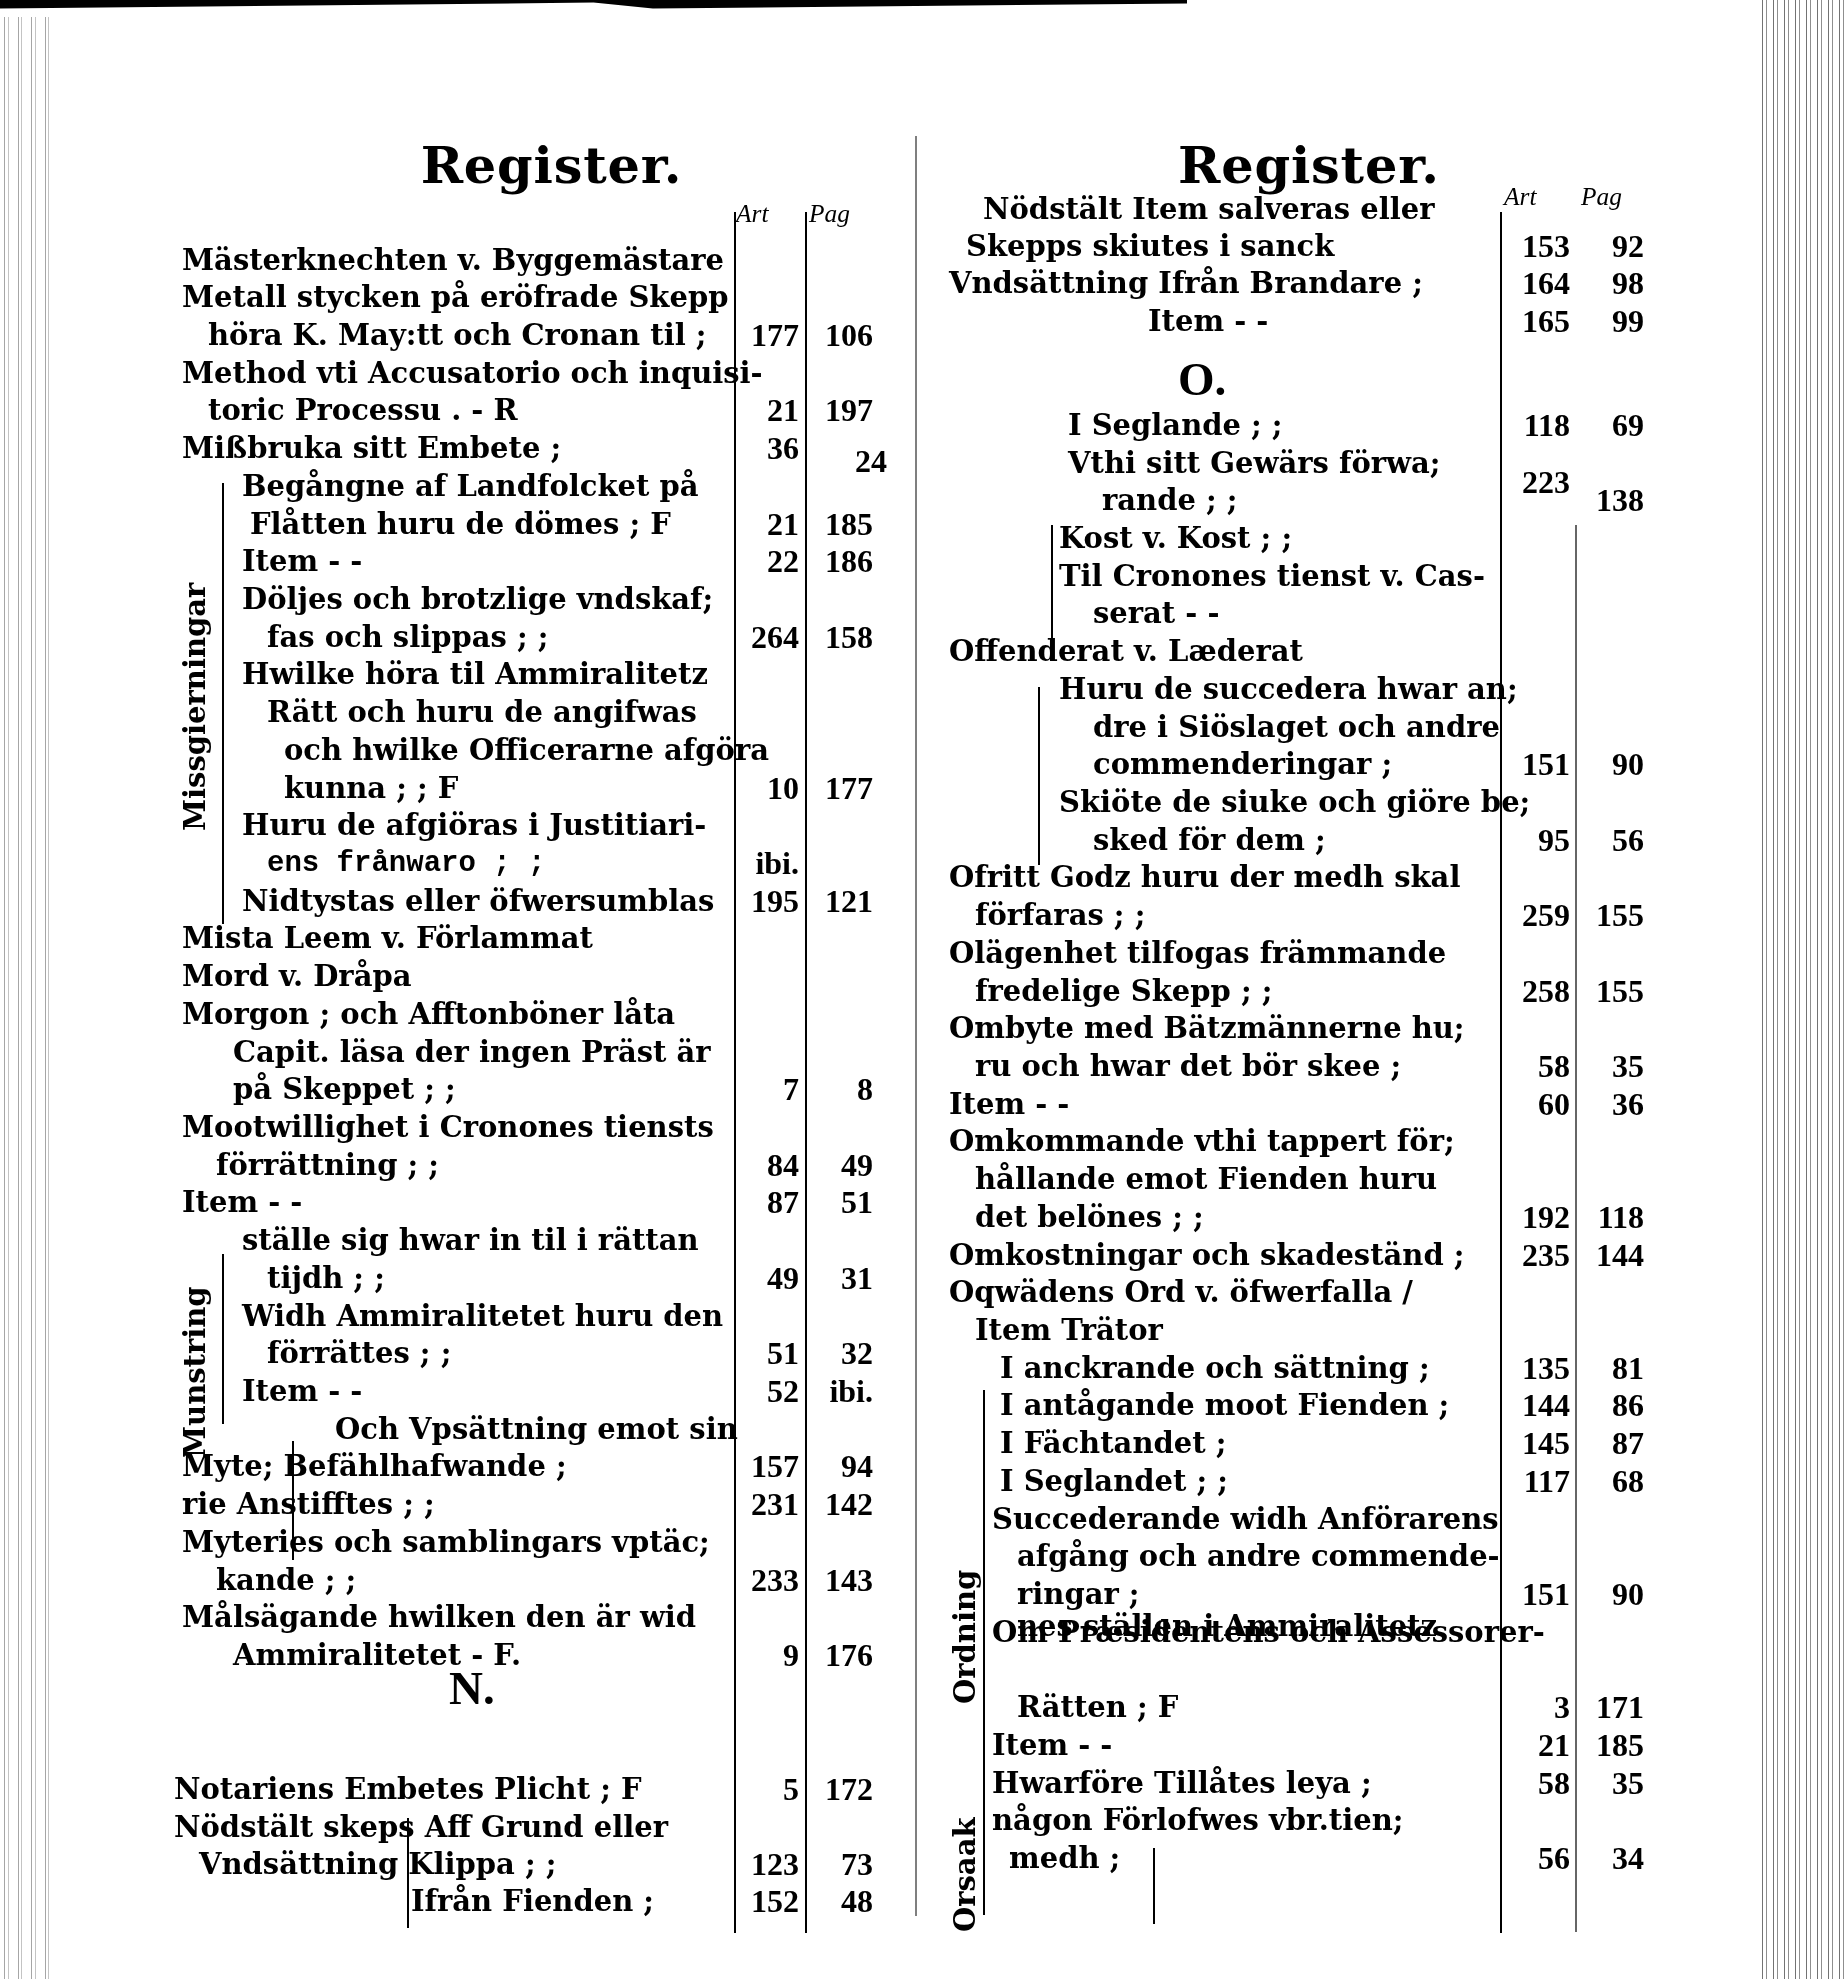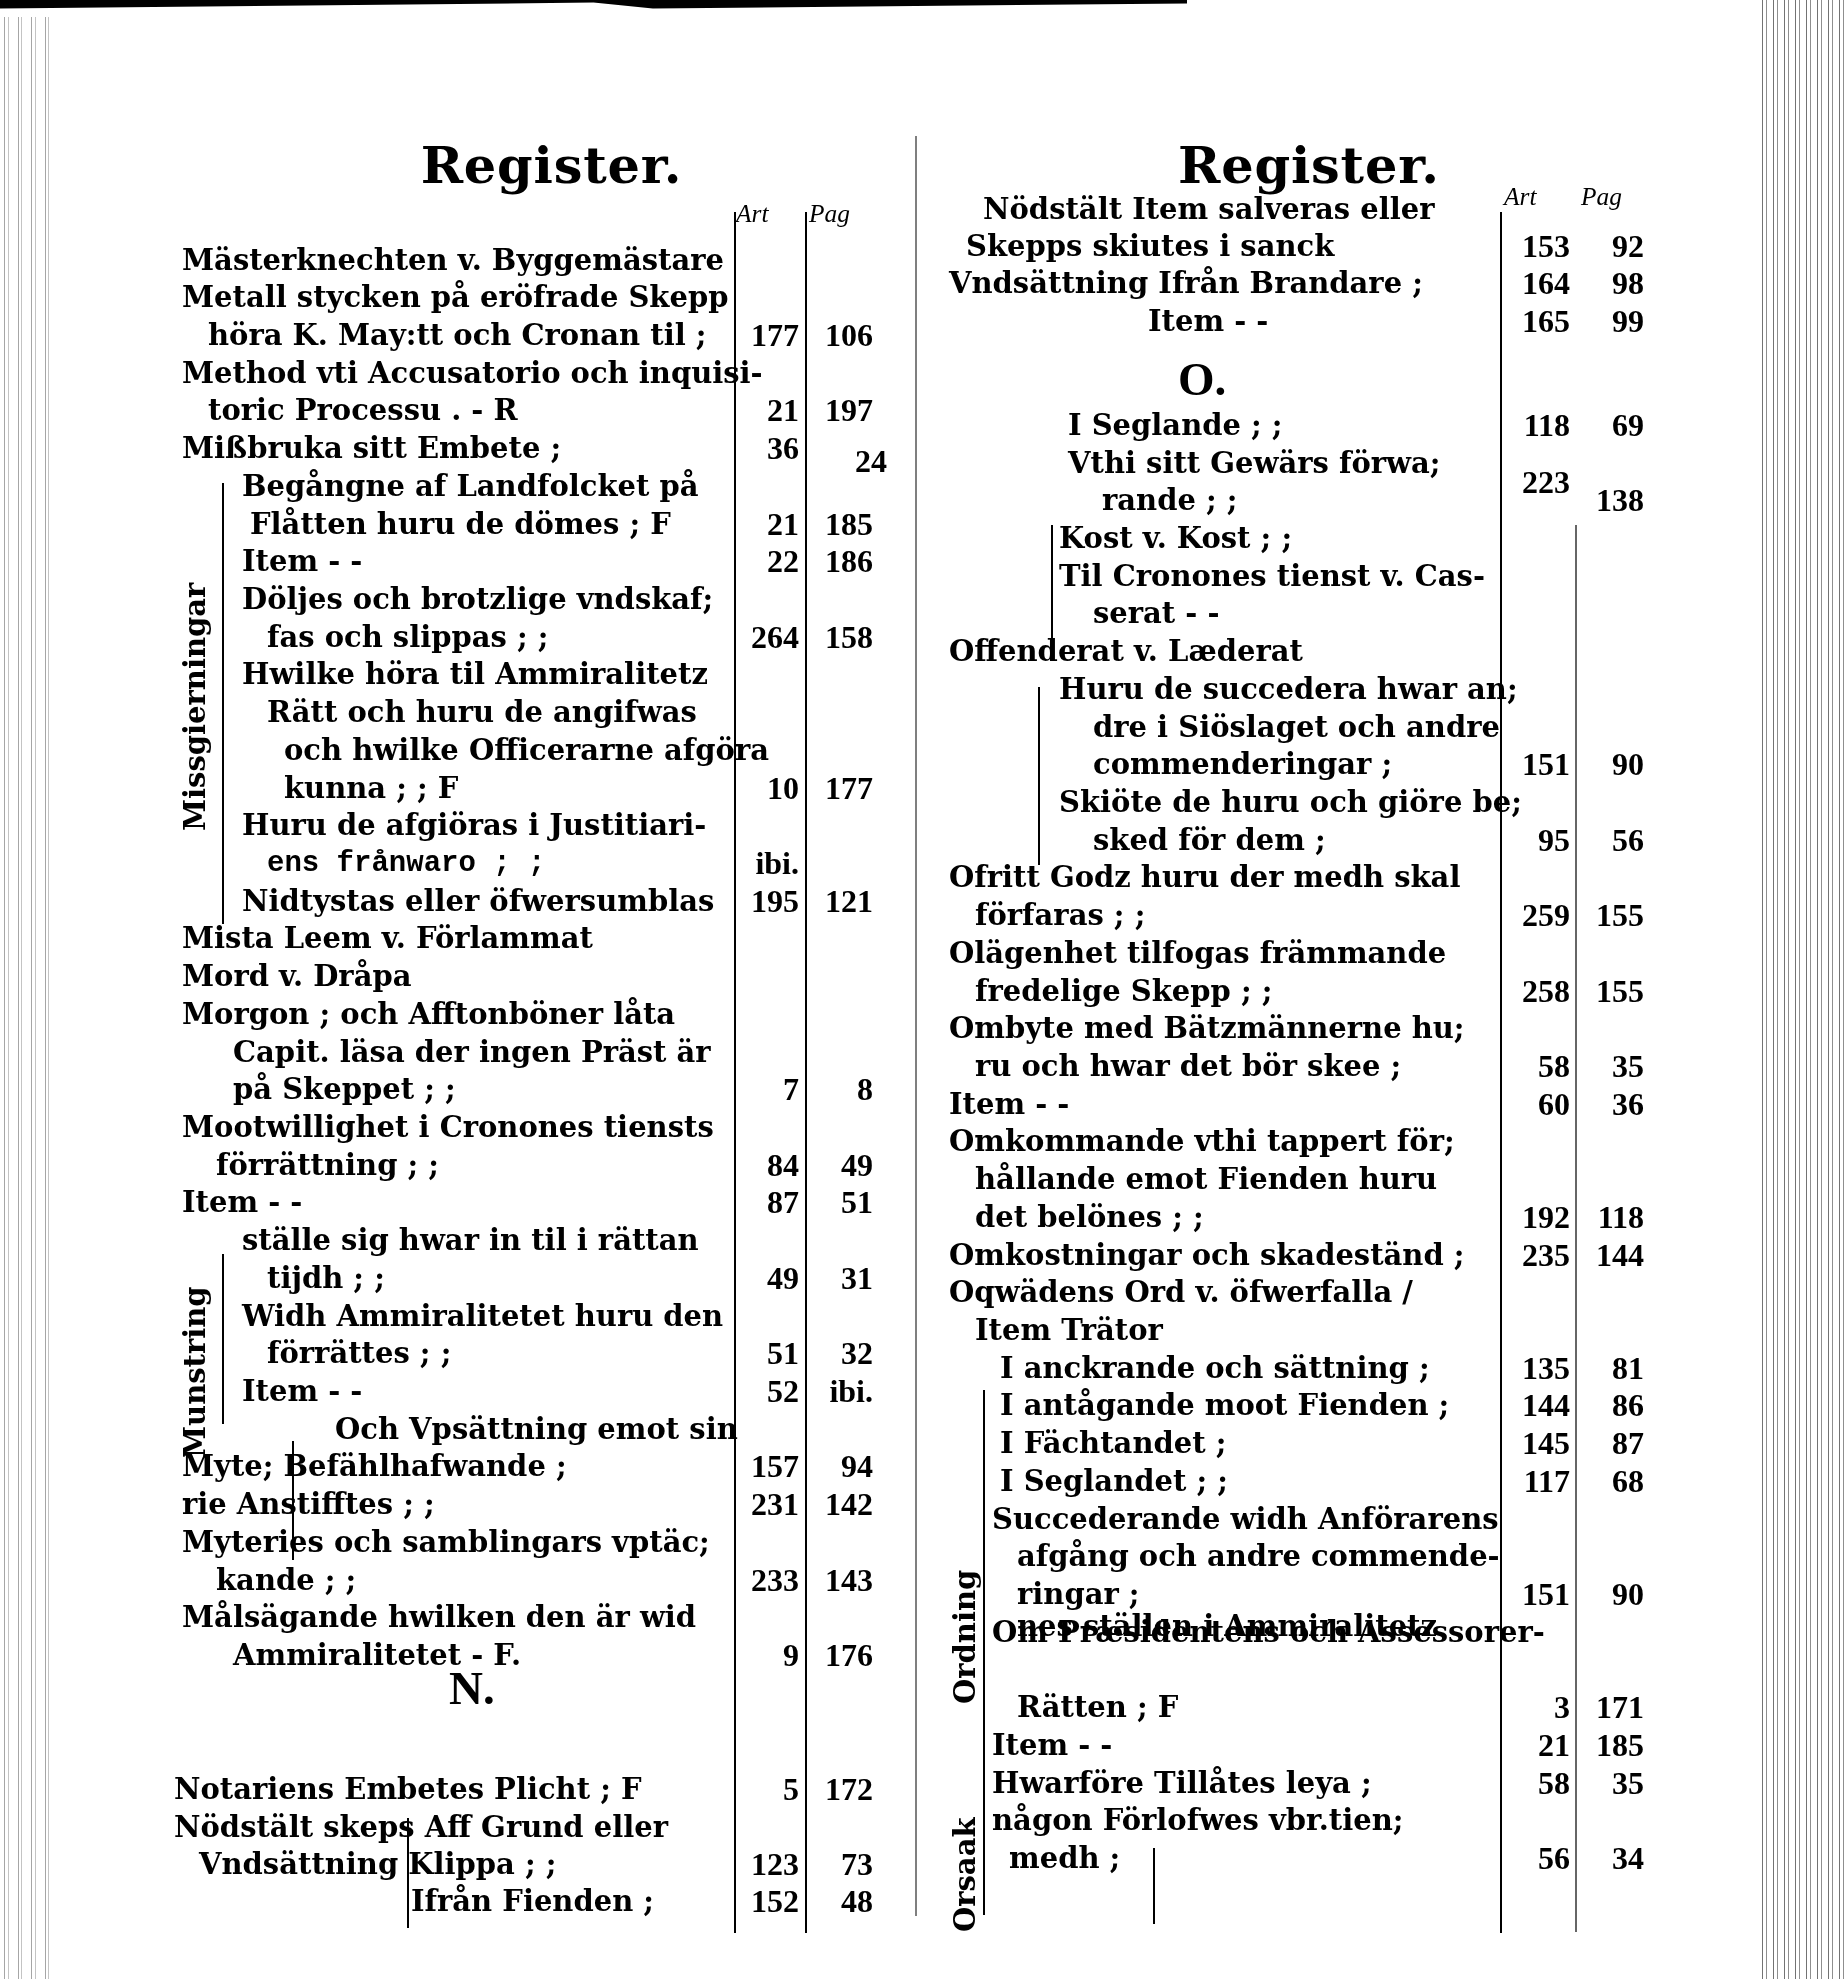--- a/index.html
+++ b/index.html
@@ -183,21 +183,21 @@
     <div class="num" style="left: 1576px; width: 68px; top: 482px;">138</div>
     <div class="row" style="left: 1059px; top: 520px;">Kost v. Kost  ;  ;</div>
     <div class="row" style="left: 1059px; top: 558px;">Til Cronones tienst v. Cas-</div>
     <div class="row" style="left: 1093px; top: 595px;">serat  -  -</div>
     <div class="row" style="left: 949px; top: 633px;">Offenderat v. Læderat</div>
     <div class="row" style="left: 1059px; top: 671px;">Huru de succedera hwar an;</div>
     <div class="row" style="left: 1093px; top: 709px;">dre i Siöslaget och andre</div>
     <div class="row" style="left: 1093px; top: 746px;">commenderingar  ;</div>
     <div class="num" style="left: 1498px; width: 72px; top: 746px;">151</div>
     <div class="num" style="left: 1576px; width: 68px; top: 746px;">90</div>
-    <div class="row" style="left: 1059px; top: 784px;">Skiöte de huru och giöre be;</div>
+    <div class="row" style="left: 1059px; top: 784px;">Skiöte de siuke och giöre be;</div>
     <div class="row" style="left: 1093px; top: 822px;">sked för dem  ;</div>
     <div class="num" style="left: 1498px; width: 72px; top: 822px;">95</div>
     <div class="num" style="left: 1576px; width: 68px; top: 822px;">56</div>
     <div class="row" style="left: 949px; top: 859px;">Ofritt Godz huru der medh skal</div>
     <div class="row" style="left: 975px; top: 897px;">förfaras  ;  ;</div>
     <div class="num" style="left: 1498px; width: 72px; top: 897px;">259</div>
     <div class="num" style="left: 1576px; width: 68px; top: 897px;">155</div>
     <div class="row" style="left: 949px; top: 935px;">Olägenhet tilfogas främmande</div>
     <div class="row" style="left: 975px; top: 973px;">fredelige Skepp  ;  ;</div>
     <div class="num" style="left: 1498px; width: 72px; top: 973px;">258</div>

